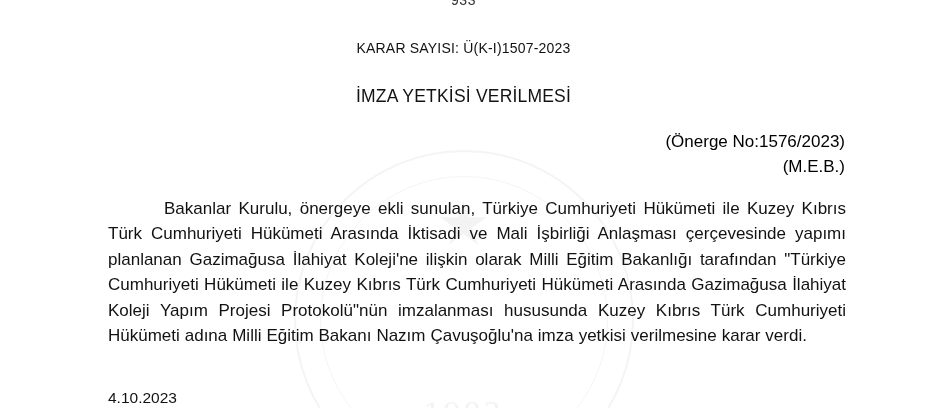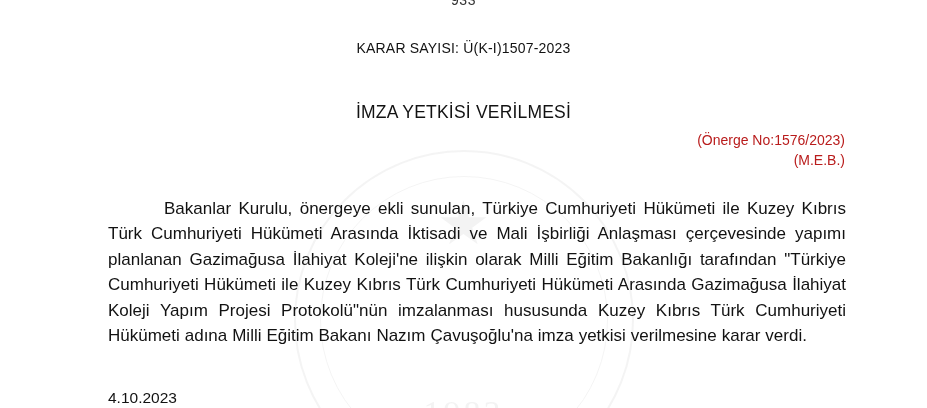--- a/index.html
+++ b/index.html
@@ -95,31 +95,30 @@
 
   .doc-title {
     position: absolute;
     top: 86px;
     left: 0;
     right: 0;
     text-align: center;
     font-size: 17.5px;
     letter-spacing: 0.2px;
     color: #121212;
-    margin-top: 16px;
   }
 
   .ref-block {
     position: absolute;
     top: 130px;
     right: 82px;
     text-align: right;
-    font-size: 14px;
+    font-size: 17px;
     line-height: 1.45;
-    color: #b91c1c;
+    color: #000000;
   }
 
   .body-text {
     position: absolute;
     top: 196px;
     left: 108px;
     width: 738px;
     font-size: 17px;
     line-height: 25.4px;
     text-align: justify;

